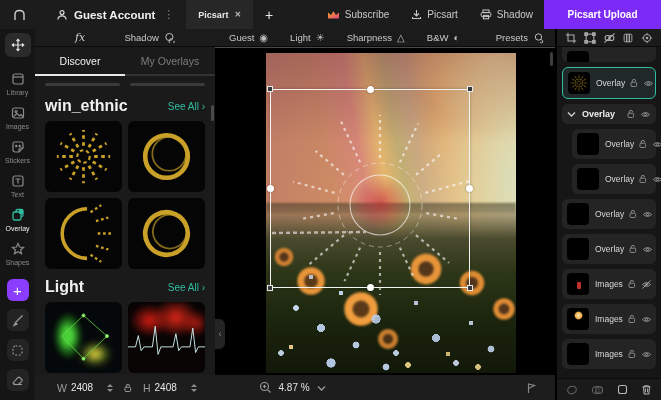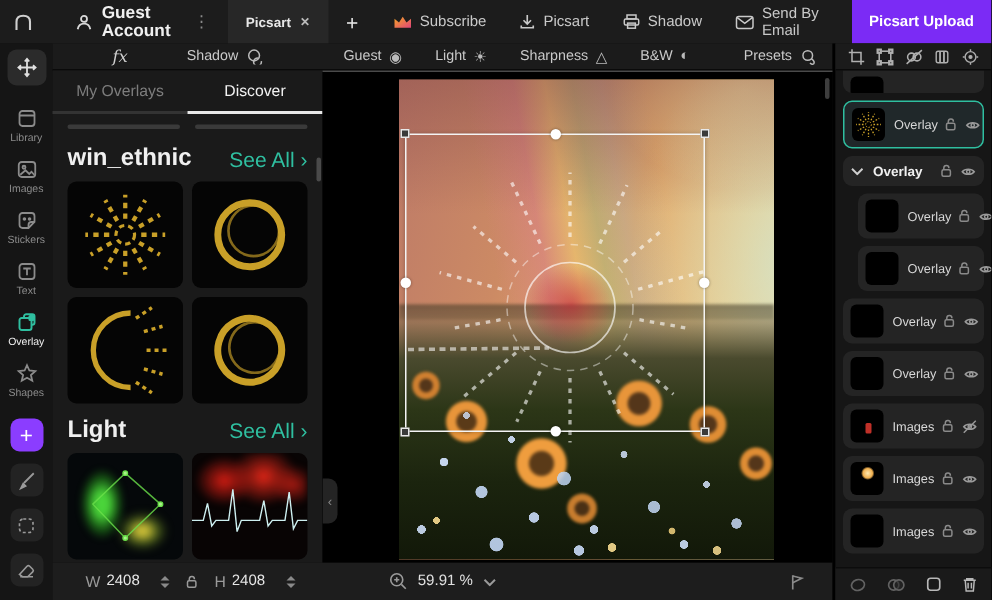--- a/index.html
+++ b/index.html
@@ -54,21 +54,21 @@
   
   .lpanel { width:180px; background:#1a1a1a; flex:none; position:relative; display:flex; flex-direction:column; }
   .ltabs { display:flex; padding-top:8px; }
   .ltab { flex:1; text-align:center; font-size:10.5px; padding-bottom:7px; color:#7d7d7d; border-bottom:2px solid #333; }
   .ltab.active { color:#f2f2f2; border-bottom-color:#e8e8e8; }
   .chips { display:flex; gap:10px; padding:7px 10px 2px; }
   .chip { height:3px; border-radius:2px; background:#3a3a3a; flex:1; }
   .lscroll { flex:1; overflow:hidden; padding:0 10px; }
   .sec-head { display:flex; align-items:center; justify-content:space-between; margin:9px 0 6px; }
   .sec-title { color:#f0f0f0; font-size:16px; font-weight:bold; }
-  .see-all { color:#2fbfa0; font-size:14px; }
+  .see-all { color:#2fbfa0; font-size:10px; }
   .tgrid { display:grid; grid-template-columns:1fr 1fr; gap:6px; }
   .thumb { height:71px; border-radius:6px; background:#050505; position:relative; overflow:hidden; }
   .thumb svg { position:absolute; inset:0; width:100%; height:100%; }
   .t-green { background:#05080a; }
   .t-green .blob { position:absolute; left:8px; top:10px; width:30px; height:48px; background:radial-gradient(closest-side,#4ad43a 30%,rgba(40,160,30,.5) 70%,transparent); filter:blur(2px); }
   .t-green .smear { position:absolute; right:10px; bottom:6px; width:34px; height:26px; background:radial-gradient(closest-side,#d8c83a 20%,rgba(120,160,40,.5) 60%,transparent); filter:blur(3px); }
   .t-ecg { background:#080404; }
   .t-ecg .reds { position:absolute; inset:0; background:radial-gradient(26px 22px at 28% 26%,rgba(220,30,20,.95),transparent 75%),radial-gradient(30px 26px at 62% 22%,rgba(235,40,25,.95),transparent 75%),radial-gradient(20px 18px at 88% 30%,rgba(200,30,20,.8),transparent 75%); filter:blur(2px); }
   .t-part { background:#0d0a08; }
   .t-part .glow { position:absolute; inset:0; background:radial-gradient(30px 14px at 30% 0%,rgba(230,120,30,.8),transparent 70%),radial-gradient(26px 12px at 75% 0%,rgba(200,60,20,.7),transparent 70%); filter:blur(2px); }
@@ -265,29 +265,20 @@
       <div class="tb-action">
         <span class="icon">
           <svg class="i" width="12" height="11" viewBox="0 0 12 11" fill="none" stroke="#c9c9c9" stroke-width="1">
               <rect x="3" y="1" width="6" height="2.6"></rect>
               <rect x="1.2" y="3.6" width="9.6" height="4" rx="1"></rect>
               <rect x="3.4" y="6.4" width="5.2" height="3.4"></rect>
             </svg>
         </span>
         <span>Shadow</span>
       </div>
-      <div class="tb-action">
-        <span class="icon">
-          <svg class="i" width="13" height="10" viewBox="0 0 13 10" fill="none" stroke="#c9c9c9" stroke-width="1">
-              <rect x="1" y="1" width="11" height="8" rx="1.5"></rect>
-              <path d="M1.5 1.8 L6.5 5.5 L11.5 1.8"></path>
-            </svg>
-        </span>
-        <span>Send By Email</span>
-      </div>
       <div class="upload-btn">Picsart Upload</div>
     </div>
   </div>
 
   <div class="main">
 
     <div class="rail">
       <div class="rail-tool">
         <span class="icon">
           <svg class="i" width="14" height="14" viewBox="0 0 14 14" fill="none" stroke="#e0e0e0" stroke-width="1.2">
@@ -404,22 +395,22 @@
                 </svg>
             </span>
           </span>
         </div>
       </div>
 
       <div class="editor-body">
 
         <div class="lpanel">
           <div class="ltabs">
+            <div class="ltab active">Discover</div>
             <div class="ltab">My Overlays</div>
-            <div class="ltab active">Discover</div>
           </div>
           <div class="chips">
             <div class="chip"></div>
             <div class="chip"></div>
           </div>
           <div class="lscroll">
             <div class="sec-head">
               <span class="sec-title">win_ethnic</span>
               <span class="see-all">See All ›</span>
             </div>
@@ -547,21 +538,21 @@
               <i class="dn"></i>
             </span>
         </div>
         <div class="zoomctl">
           <span class="icon">
             <svg class="i" width="13" height="13" viewBox="0 0 13 13" fill="none" stroke="#9a9a9a" stroke-width="1.1">
                 <circle cx="5.5" cy="5.5" r="4"></circle>
                 <path d="M8.6 8.6 L11.5 11.5 M3.8 5.5 H7.2 M5.5 3.8 V7.2"></path>
               </svg>
           </span>
-          <span class="zoom-val">59.91 %</span>
+          <span class="zoom-val">4.87 %</span>
           <span class="icon">
             <svg class="i" width="9" height="6" viewBox="0 0 9 6" color="#9a9a9a">
                 <use href="#i-chev-g"></use>
               </svg>
           </span>
         </div>
         <div class="flagbox">
           <svg class="i" width="12" height="12" viewBox="0 0 12 12" fill="none" stroke="#8a8a8a" stroke-width="1.1">
               <path d="M3.5 11 V1.5"></path>
               <path d="M3.5 2 L9.5 3.5 L3.5 6.5"></path>

